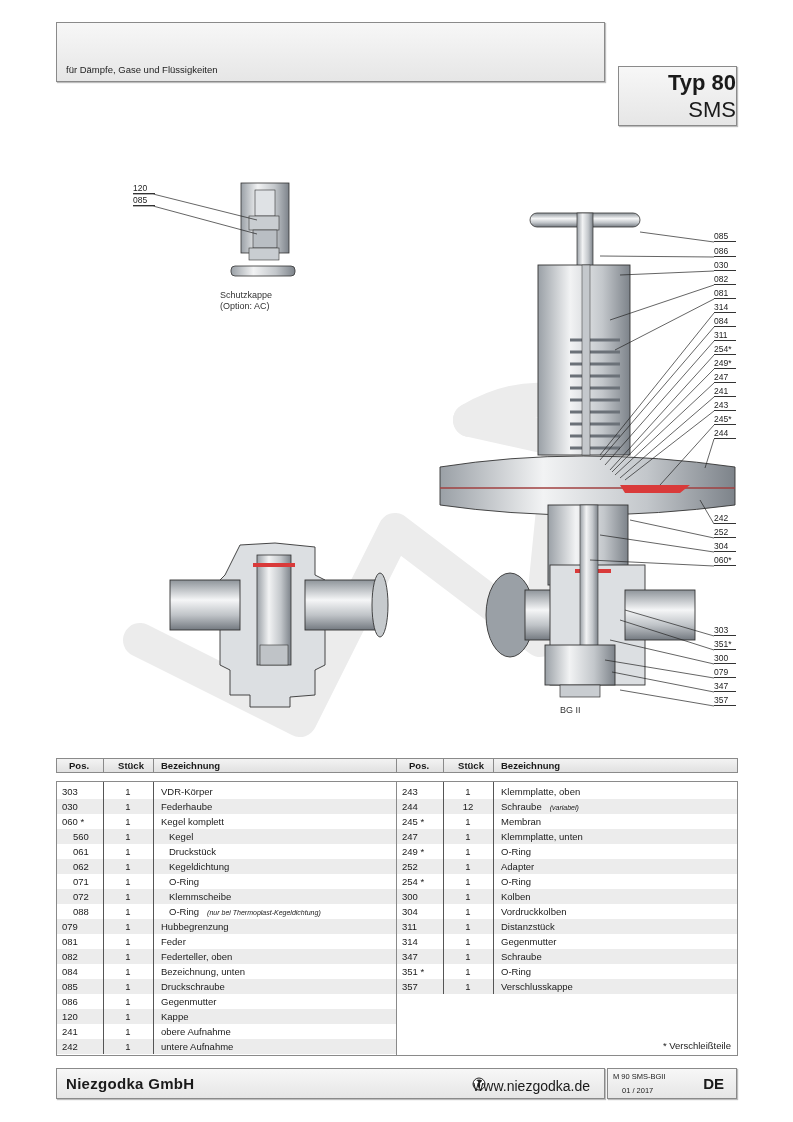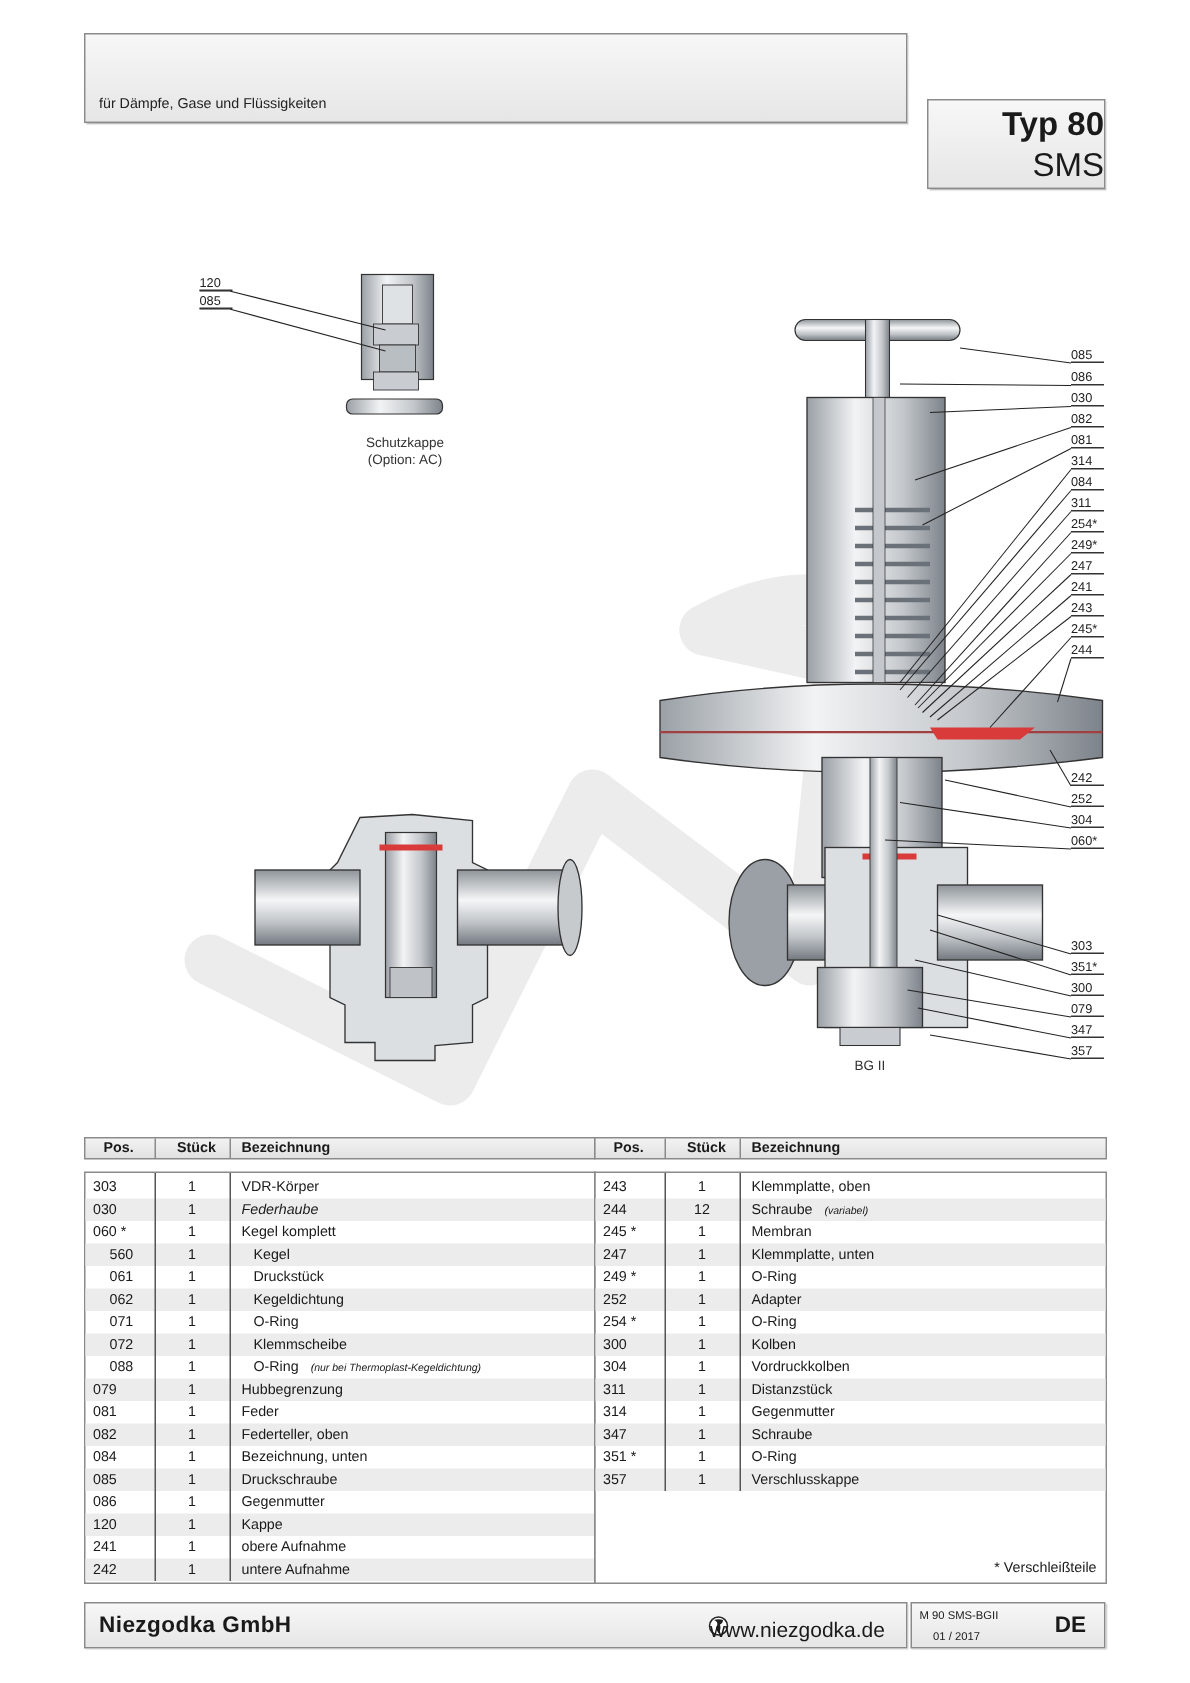--- a/index.html
+++ b/index.html
@@ -12,21 +12,21 @@
   #title { position: absolute; left: 9px; top: 7px; font-size: 22px; font-weight: bold; letter-spacing: -0.2px; }
   #subtitle { position: absolute; left: 9px; top: 41px; font-size: 9.5px; color: #222; }
   #type-box { left: 618px; top: 22px; width: 119px; height: 60px; text-align: right; margin-top: 44px; }
   #type-l1 { position: absolute; left: 0; right: 0; top: 3px; font-size: 22px; font-weight: bold; }
   #type-l2 { position: absolute; left: 0; right: 0; top: 30px; font-size: 22px; font-weight: normal; }
 
   .watermark { position: absolute; pointer-events: none; }
   .drawing { position: absolute; }
   .label-line { stroke: #222; stroke-width: 0.7; fill: none; }
   .callout { position: absolute; font-size: 8.5px; color: #222; border-bottom: 1px solid #333; width: 22px; padding-bottom: 0; line-height: 10px; }
-  .caption { position: absolute; font-size: 9px; text-align: center; color: #333; line-height: 11px; }
+  .caption { position: absolute; font-size: 9px; text-align: left; color: #333; line-height: 11px; }
 
   
   .tbl { position: absolute; top: 758px; font-size: 9.5px; }
   .tbl-head { position: absolute; left: 0; top: 0; height: 15px; background: linear-gradient(#f3f3f3,#e1e1e1);
               border: 1px solid #8a8a8a; box-sizing: border-box; font-weight: bold; }
   .tbl-body { position: absolute; left: 0; top: 23px; border: 1px solid #8a8a8a; box-sizing: border-box; }
   .row { position: absolute; left: 0; right: 0; height: 15px; line-height: 15px; }
   .row.alt { background: #ececec; }
   .cell { position: absolute; top: 0; white-space: nowrap; }
   .c-pos { left: 5px; }
@@ -198,21 +198,21 @@
   </div>
   <div class="tbl-body" style="width:341px;height:275px" id="body-left">
       <div class="row" style="top: 2px;">
         <span class="cell c-pos">303</span>
         <span class="cell c-qty" style="left: 48px;">1</span>
         <span class="cell c-desc" style="left: 104px;"><span>VDR-Körper</span></span>
       </div>
       <div class="row alt" style="top: 17px;">
         <span class="cell c-pos">030</span>
         <span class="cell c-qty" style="left: 48px;">1</span>
-        <span class="cell c-desc" style="left: 104px; font-style: italic;"><span>Federhaube</span></span>
+        <span class="cell c-desc" style="left: 104px;"><span>Federhaube</span></span>
       </div>
       <div class="row" style="top: 32px;">
         <span class="cell c-pos">060 *</span>
         <span class="cell c-qty" style="left: 48px;">1</span>
         <span class="cell c-desc" style="left: 104px;"><span>Kegel komplett</span></span>
       </div>
       <div class="row alt" style="top: 47px;">
         <span class="cell c-pos indent">560</span>
         <span class="cell c-qty" style="left: 48px;">1</span>
         <span class="cell c-desc indent" style="left: 104px;"><span>Kegel</span></span>

